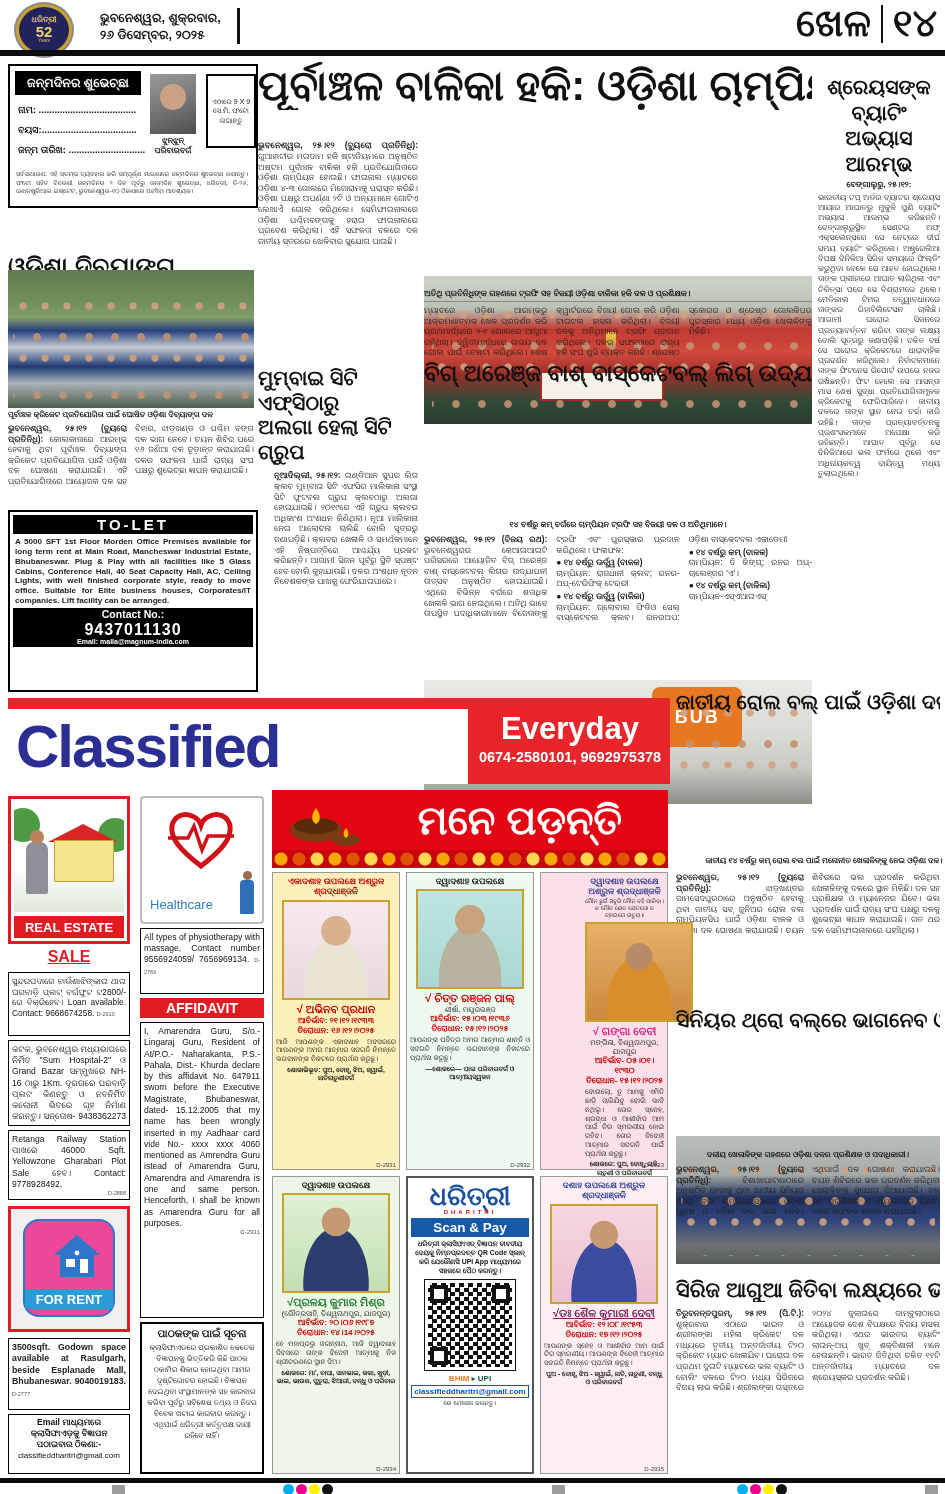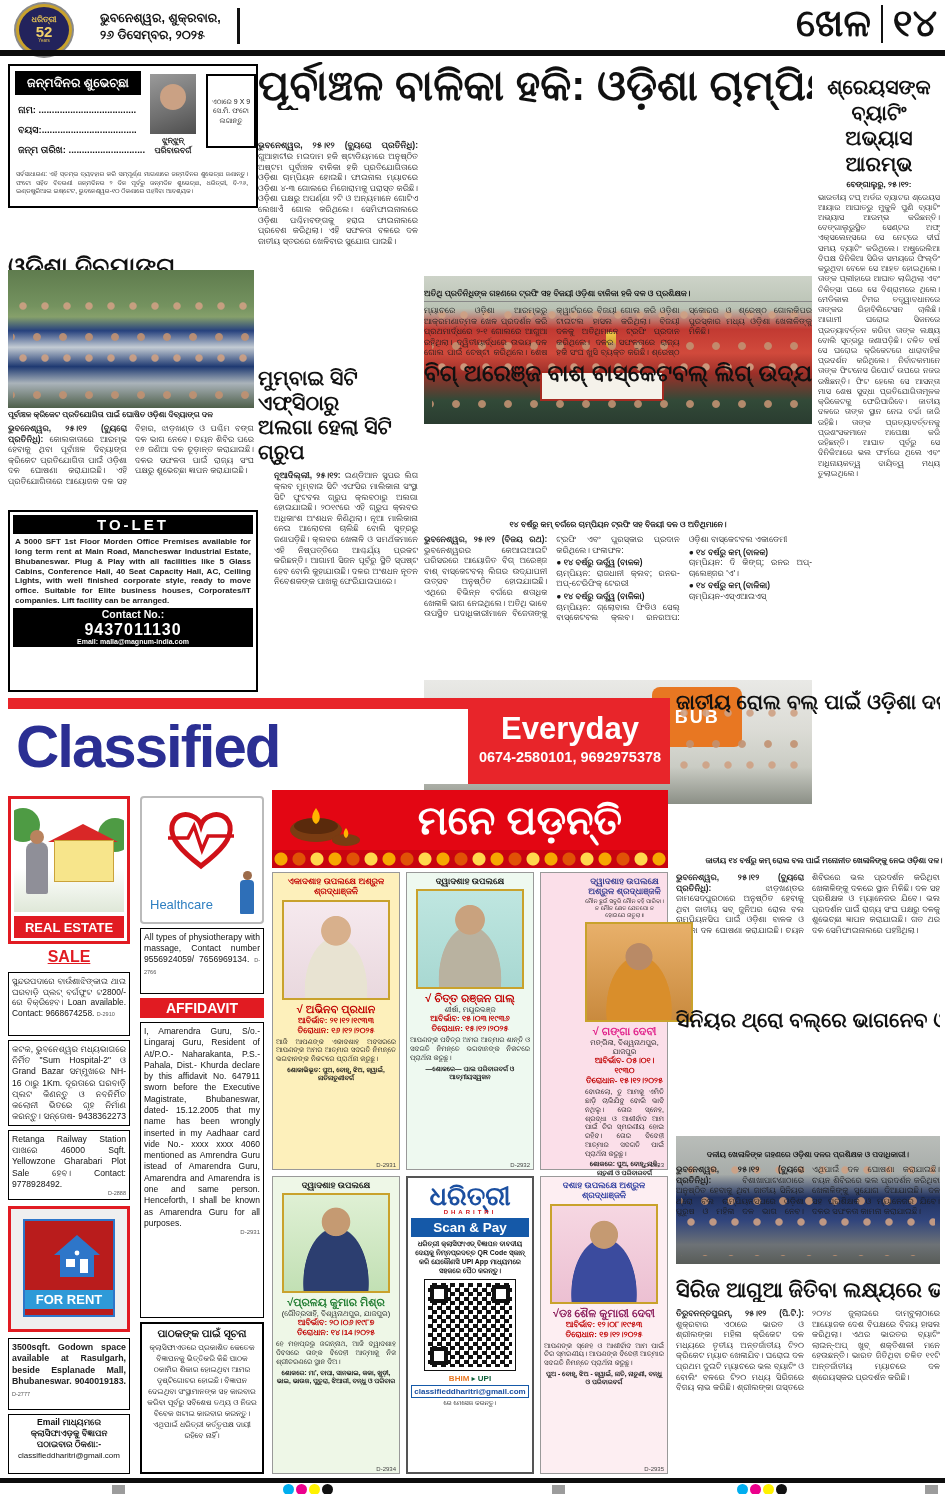--- a/index.html
+++ b/index.html
@@ -101,21 +101,21 @@
   .card .bd1,.card .bd2{font-size:8px;font-weight:bold;text-align:center;color:#c00000;}
   .card .bo{font-size:7px;text-align:justify;line-height:1.25;margin-top:2px;}
   .card .mo{font-size:6.6px;text-align:center;line-height:1.25;margin-top:2px;font-weight:bold;}
   .card .code{position:absolute;right:3px;bottom:1px;font-size:6px;color:#444;}
   #c1{left:272px;top:872px;background:#fdf0bb;}
   #c2{left:406px;top:872px;background:#eef9f0;}
   #c3{left:540px;top:872px;background:#fbdfe9;padding-left:44px;}
   #c4{left:272px;top:1176px;background:#eef7e7;}
   #c6{left:540px;top:1176px;background:#fdeef2;}
   #c1 .occ,#c1 .nm{color:#c00000;} #c2 .nm{color:#c00000;} #c3 .occ{color:#343b8f;} #c3 .nm{color:#e0218a;}
-  #c4 .nm{color:#1d7a2e;} #c6 .occ{color:#2b3a9e;} #c6 .nm{color:#8a1b5a;}
+  #c4 .nm{color:#1d7a2e;} #c6 .occ{color:#2b3a9e;} #c6 .nm{color:#8a1b5a;text-decoration:underline;}
   
   #sp{left:406px;top:1176px;width:128px;height:298px;border:2px solid #555;box-sizing:border-box;background:#fff;padding:3px;position:absolute;}
   #sp-logo{font-size:26px;font-weight:bold;color:#1b4fa0;text-align:center;line-height:1;margin-top:2px;}
   #sp-sub{font-size:6px;color:#d01118;text-align:center;letter-spacing:3px;font-weight:bold;}
   #sp-bar{background:#1559a8;color:#fff;font-size:13.5px;font-weight:bold;text-align:center;margin-top:3px;padding:2px 0;}
   #sp-txt{font-size:6.9px;text-align:center;line-height:1.3;margin-top:3px;font-weight:bold;}
   #sp-qr{width:84px;height:84px;margin:4px auto;background:repeating-conic-gradient(#111 0% 25%,#fff 0% 50%);background-size:9px 9px;border:3px solid #fff;outline:1px solid #111;position:relative;}
   .qr-f{position:absolute;width:18px;height:18px;background:#fff;border:4px solid #111;box-sizing:border-box;}
   #sp-brand{font-size:8px;font-weight:bold;text-align:center;color:#0a5c36;}
   #sp-brand span{color:#e87722;}
@@ -140,21 +140,21 @@
   #physio{left:140px;top:928px;width:124px;height:66px;border:1.5px solid #000;padding:3px;box-sizing:border-box;font-size:8.6px;line-height:1.3;text-align:justify;}
   #physio .code{font-size:5.5px;color:#555;}
   #aff-head{left:140px;top:998px;width:124px;background:#e11b22;color:#fff;font-size:14px;font-weight:bold;text-align:center;padding:2px 0;}
   #aff-body{left:140px;top:1022px;width:124px;height:296px;border:1.5px solid #000;padding:3px;box-sizing:border-box;font-size:8.55px;line-height:1.32;text-align:justify;}
   #aff-body .code{text-align:right;font-size:6px;color:#555;}
   #sum{left:8px;top:1040px;width:122px;height:86px;border:1.5px solid #000;padding:3px;box-sizing:border-box;font-size:8.6px;line-height:1.3;text-align:justify;}
   #sum .code{font-size:5.5px;color:#555;}
   #ret{left:8px;top:1130px;width:122px;height:70px;border:1.5px solid #000;padding:3px;box-sizing:border-box;font-size:8.6px;line-height:1.3;text-align:justify;}
   #ret .code{font-size:5.5px;color:#555;text-align:right;}
   #fr-box{left:8px;top:1206px;width:122px;height:126px;border:3px solid #e11b22;background:#efefef;box-sizing:border-box;}
-  #fr-card{position:absolute;left:12px;top:10px;right:12px;bottom:12px;background:#b91c1c;border:2px solid #2e76c9;border-radius:0;}
+  #fr-card{position:absolute;left:12px;top:10px;right:12px;bottom:12px;background:#ec4899;border:2px solid #2e76c9;border-radius:16px;}
   #fr-lab{position:absolute;left:0;right:0;bottom:6px;background:#2e9ad8;color:#fff;font-weight:bold;font-size:13px;text-align:center;padding:2px 0;}
   #g3500{left:8px;top:1338px;width:122px;height:72px;border:1.5px solid #000;padding:3px;box-sizing:border-box;font-size:8.8px;line-height:1.3;text-align:justify;font-weight:bold;color:#222;}
   #g3500 .code{font-size:5.5px;color:#555;font-weight:normal;}
   #email-box{left:8px;top:1414px;width:122px;height:60px;border:1.5px solid #000;padding:2px;box-sizing:border-box;text-align:center;font-size:8.6px;line-height:1.3;font-weight:bold;}
   #email-box .em{font-size:8px;font-weight:normal;}
   #readers{left:140px;top:1322px;width:124px;height:152px;border:2px solid #000;padding:3px;box-sizing:border-box;text-align:center;}
   #readers .rh{font-size:10.5px;font-weight:bold;margin-bottom:2px;}
   #readers .rb{font-size:7.6px;line-height:1.45;}
   
   #tb-head{left:676px;top:1008px;width:264px;font-size:20.5px;font-weight:bold;white-space:nowrap;}

